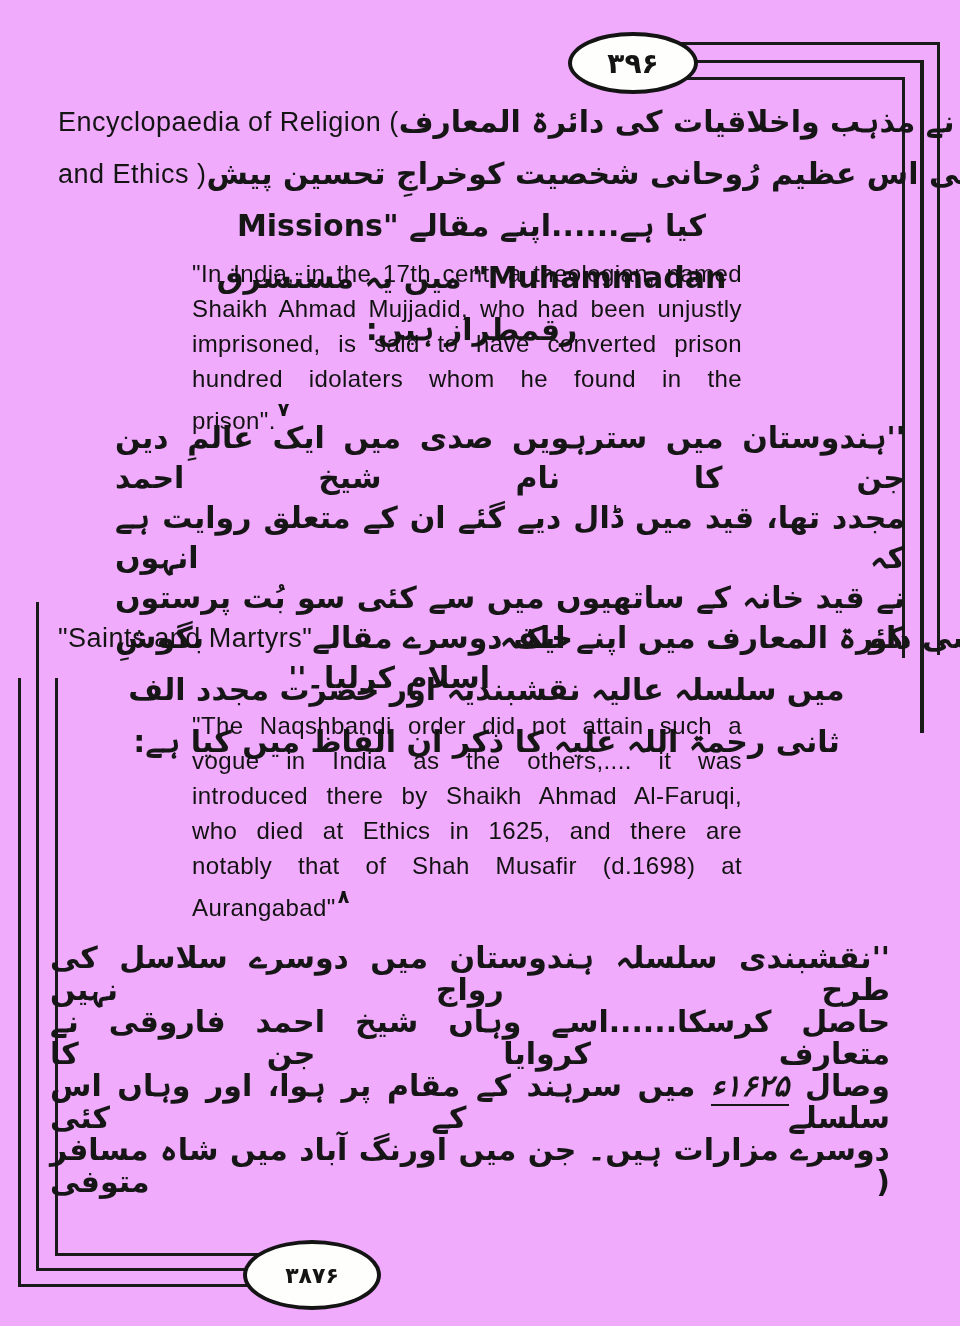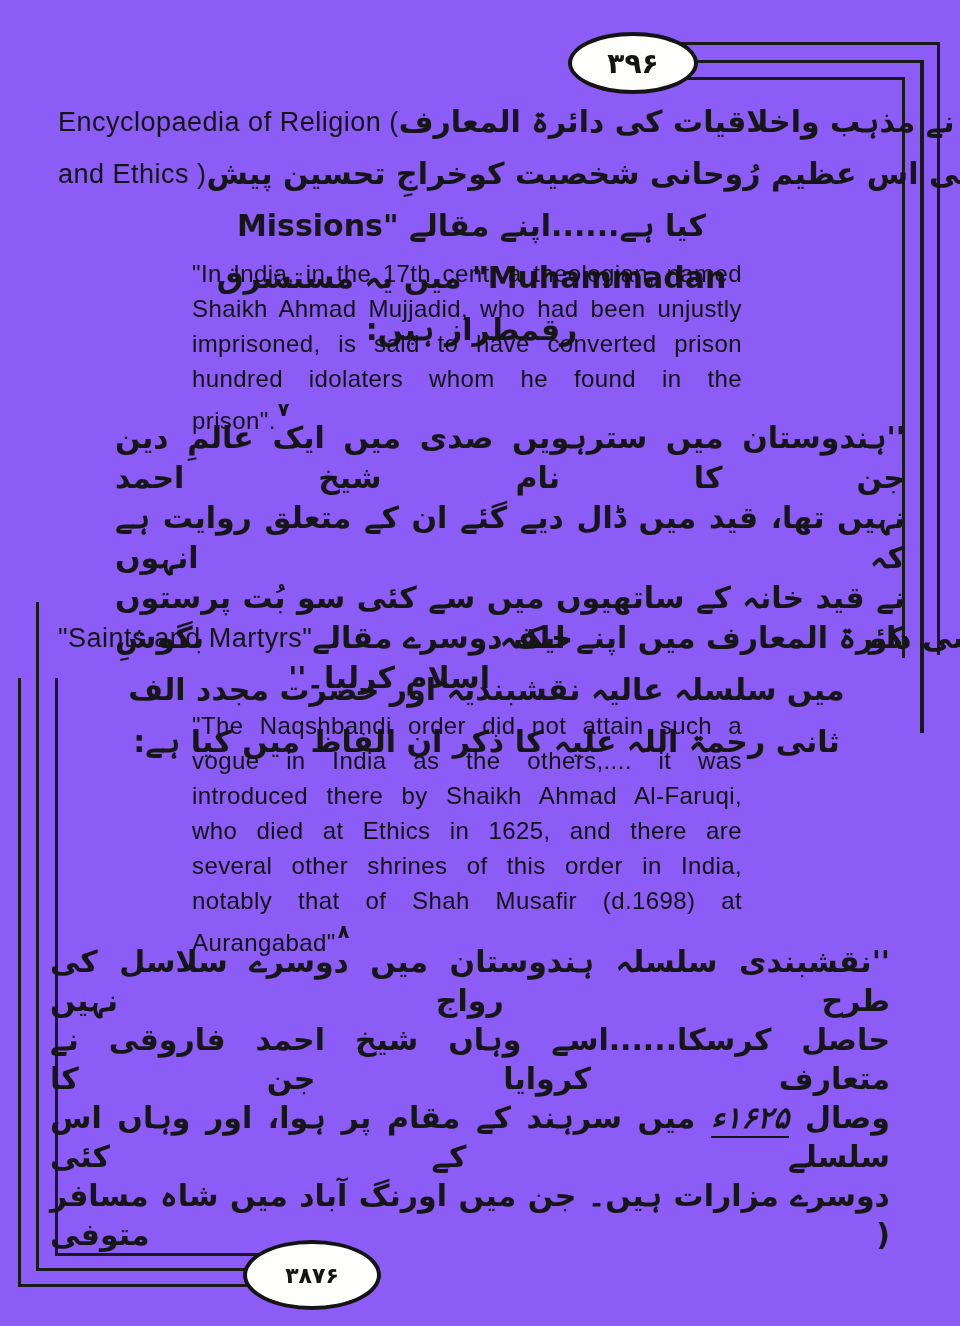--- a/index.html
+++ b/index.html
@@ -1,19 +1,19 @@
 <!DOCTYPE html>
 <html lang="ur"><head>
 <meta charset="utf-8">
 <style>
   html,body{margin:0;padding:0;background:#ffffff;}
   .page{
     position:relative;
     width:960px;height:1326px;
-    background:#8b5cf6;
+    background:#f0abfc;
     overflow:hidden;
     font-family:"DejaVu Sans", sans-serif;
     color:#141414;
   }
   
   .frame{position:absolute;}
   .frame-tr{border-top:3px solid #1a1a1a;border-right:3px solid #1a1a1a;}
   .frame-bl{border-left:3px solid #1a1a1a;border-bottom:3px solid #1a1a1a;}
   #tr1{top:42px;left:655px;width:282px;height:610px;}
   #tr2{top:60px;left:655px;width:265px;height:670px;border-right-width:4px;}
@@ -69,21 +69,21 @@
   sup.fn{
     font-size:19px;font-weight:700;
     vertical-align:super;position:relative;top:-4px;left:2px;
     font-family:"DejaVu Sans",sans-serif;
   }
   
   #trans1{top:418px;left:115px;width:790px;}
   #trans1 .ur-line{line-height:40px;}
   #trans1 .short-line{text-align:right;text-align-last:auto;direction:rtl;padding-left:278px;padding-right:415px;white-space:nowrap;}
   #trans2{top:942px;left:50px;width:840px;}
-  #trans2 .ur-line{line-height:39px;}
+  #trans2 .ur-line{line-height:32px;}
   .year{border-bottom:2px solid #161616;padding-bottom:1px;font-style:italic;}
   .short-line{text-align-last:right;}
 </style>
 </head>
 <body>
 
 <div class="page">
 
   <div class="frame frame-tr" id="tr1"></div>
   <div class="frame frame-tr" id="tr2"></div>
@@ -115,39 +115,38 @@
   <div class="block quote" id="quote1">
     <div class="q-line">"In India, in the 17th cent. a theologian, named</div>
     <div class="q-line">Shaikh Ahmad Mujjadid, who had been unjustly</div>
     <div class="q-line">imprisoned, is said to have converted prison</div>
     <div class="q-line">hundred idolaters whom he found in the</div>
     <div class="q-line q-last"><span>prison".</span><sup class="fn">۷</sup></div>
   </div>
 
   <div class="block ur" id="trans1">
     <div class="ur-line">''ہندوستان میں سترہویں صدی میں ایک عالمِ دین جن کا نام شیخ احمد</div>
-    <div class="ur-line">نہیں تھا، قید میں ڈال دیے گئے ان کے متعلق روایت ہے کہ انہوں</div>
+    <div class="ur-line">مجدد تھا، قید میں ڈال دیے گئے ان کے متعلق روایت ہے کہ انہوں</div>
     <div class="ur-line">نے قید خانہ کے ساتھیوں میں سے کئی سو بُت پرستوں کو حلقہ بگوشِ</div>
     <div class="ur-line short-line">اسلام کرلیا۔''</div>
   </div>
 
   <div class="block" id="para2">
     <div class="mix-line">
       <span class="en-seg">"Saints and Martyrs"</span>
       <span class="ur-seg ur">پروفیسر آرنلڈ نے اسی دائرۃ المعارف میں اپنے ایک دوسرے مقالے</span>
     </div>
     <div class="ur center-line">میں سلسلہ عالیہ نقشبندیہ اور حضرت مجدد الف ثانی رحمۃ اللہ علیہ کا ذکر ان الفاظ میں کیا ہے:</div>
   </div>
 
   <div class="block quote" id="quote2">
     <div class="q-line">"The Naqshbandi order did not attain such a</div>
     <div class="q-line">vogue in India as the others,.... it was</div>
     <div class="q-line">introduced there by Shaikh Ahmad Al-Faruqi,</div>
     <div class="q-line">who died at Ethics in 1625, and there are</div>
-    <div class="q-line">several other shrines of this order in India,</div>
     <div class="q-line">notably that of Shah Musafir (d.1698) at</div>
     <div class="q-line q-last"><span>Aurangabad"</span><sup class="fn">۸</sup></div>
   </div>
 
   <div class="block ur" id="trans2">
     <div class="ur-line">''نقشبندی سلسلہ ہندوستان میں دوسرے سلاسل کی طرح رواج نہیں</div>
     <div class="ur-line">حاصل کرسکا......اسے وہاں شیخ احمد فاروقی نے متعارف کروایا جن کا</div>
     <div class="ur-line"><span>وصال </span><span class="year">۱۶۲۵ء</span><span> میں سرہند کے مقام پر ہوا، اور وہاں اس سلسلے کے کئی</span></div>
     <div class="ur-line">دوسرے مزارات ہیں۔ جن میں اورنگ آباد میں شاہ مسافر ( متوفی</div>
 

